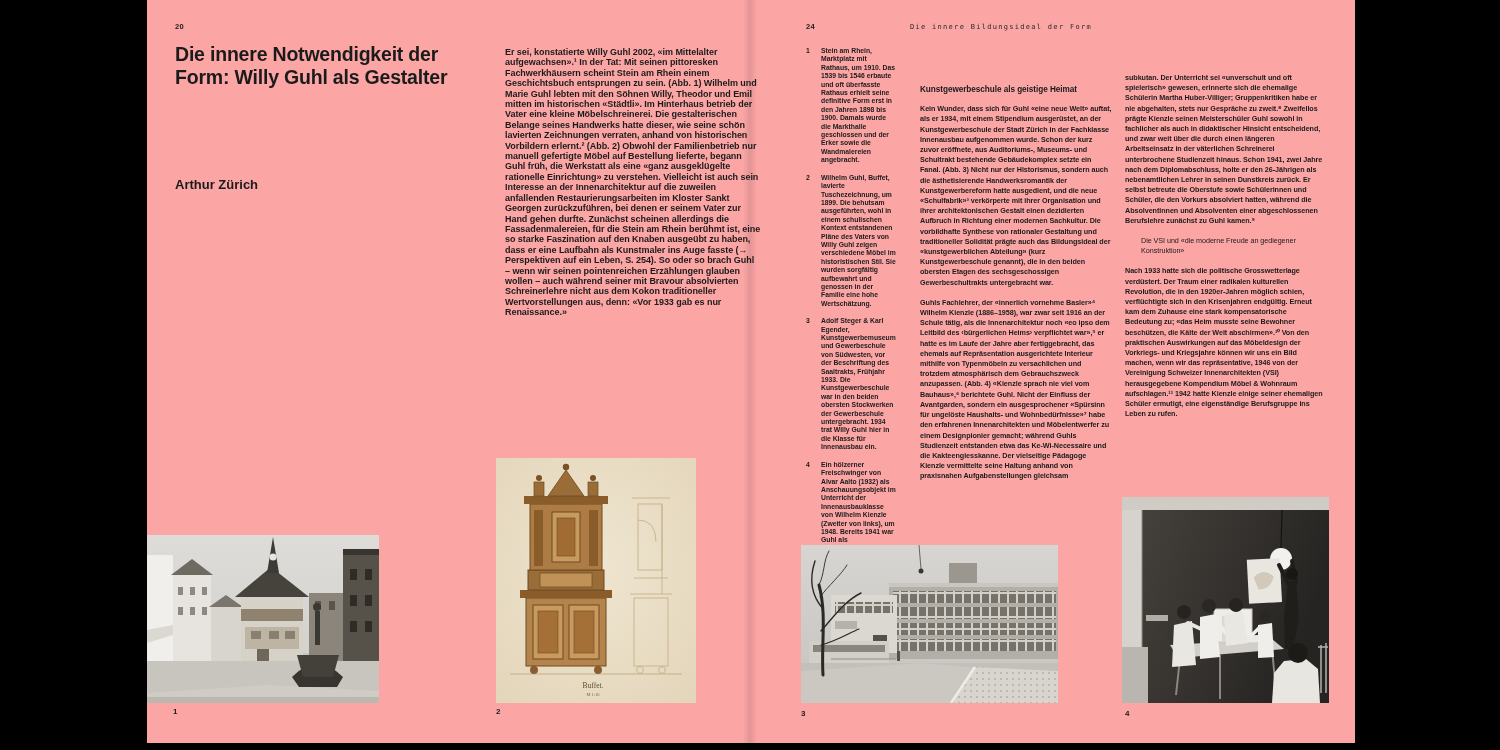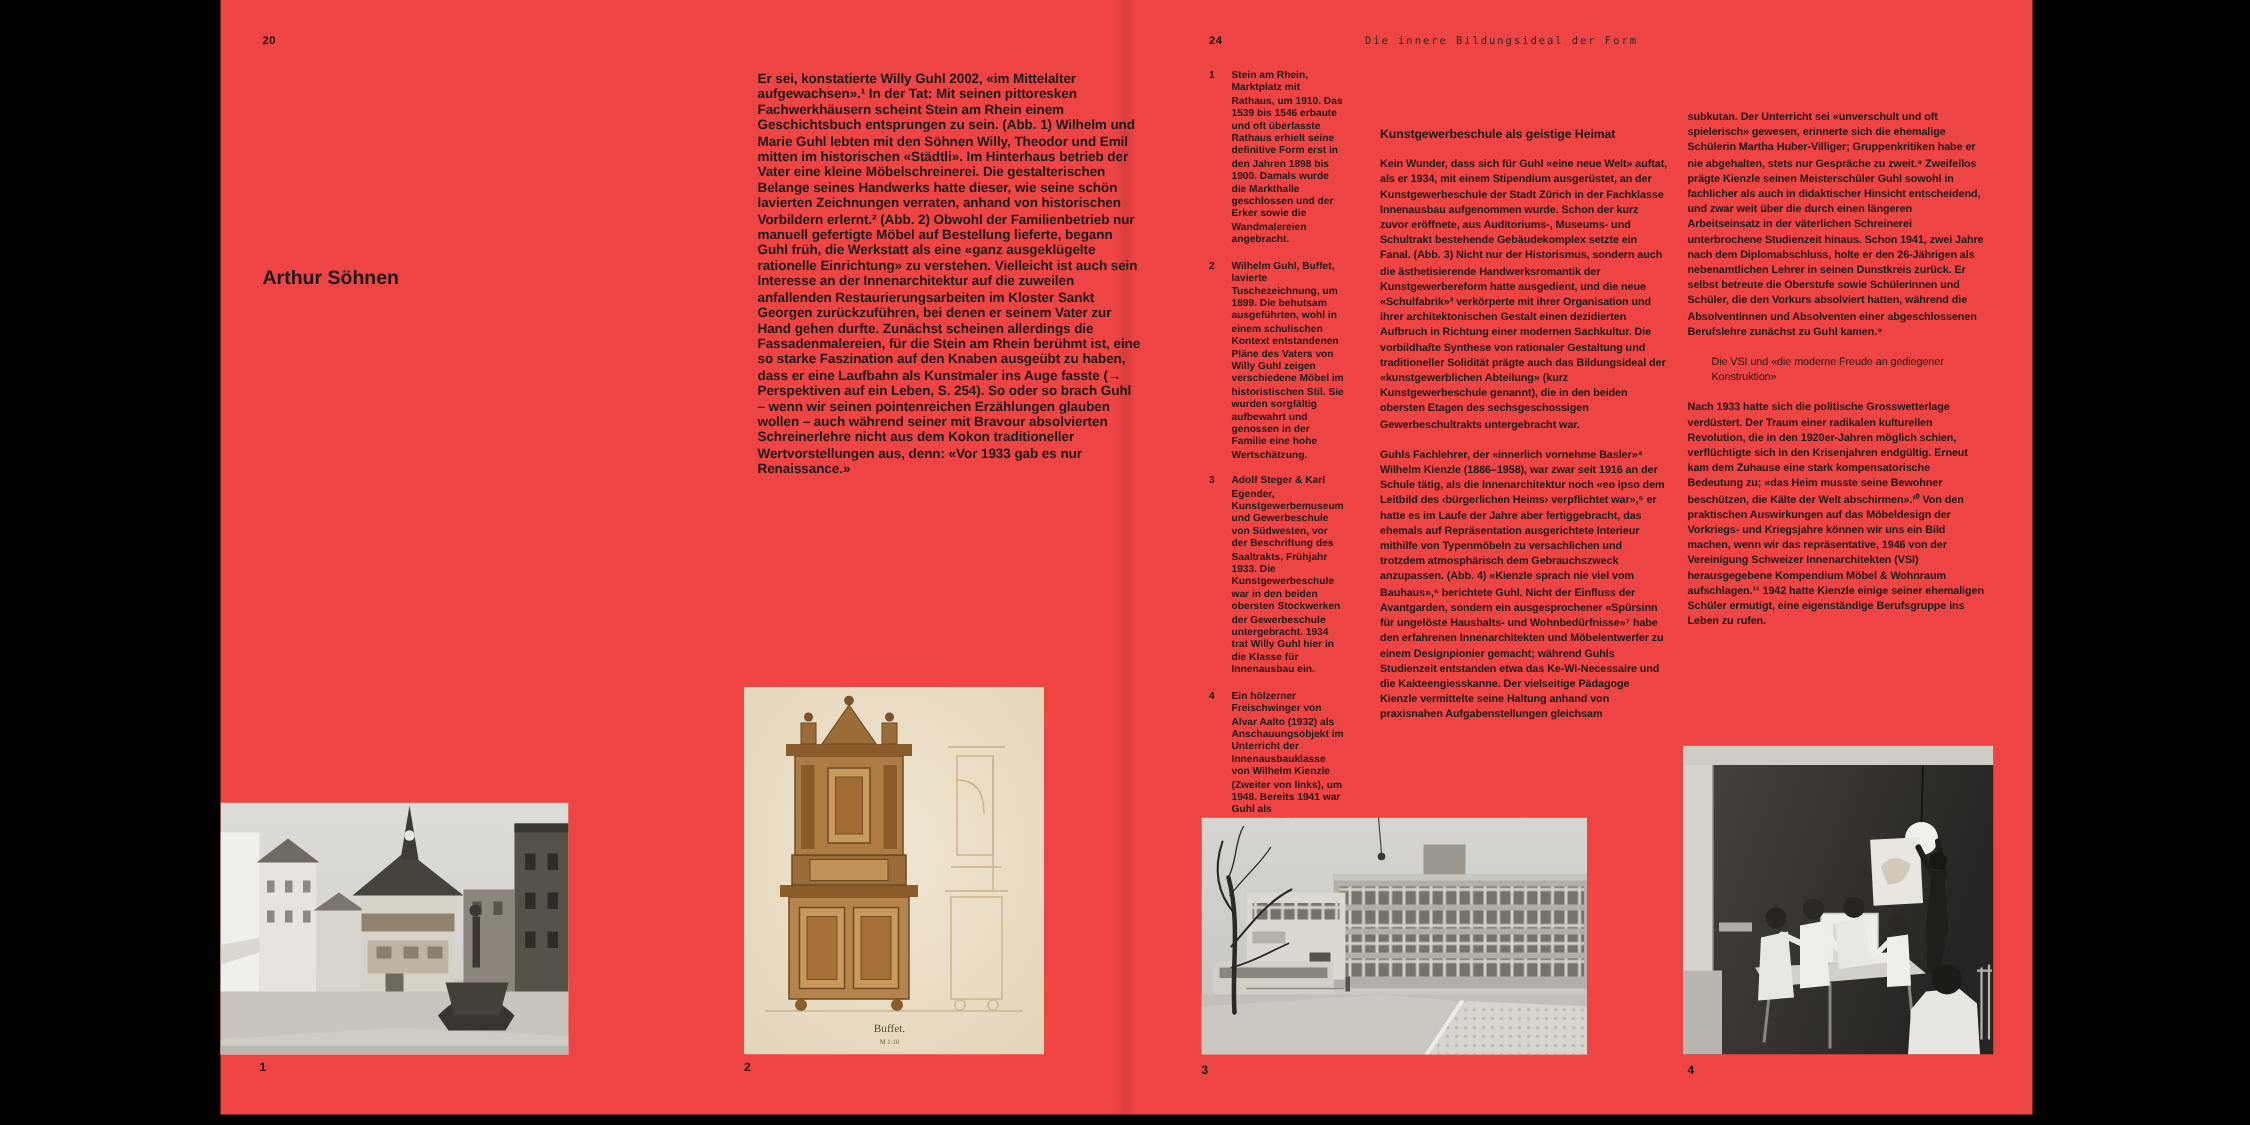--- a/index.html
+++ b/index.html
@@ -1,18 +1,18 @@
 <!DOCTYPE html>
 <html lang="de"><head>
 <meta charset="utf-8">
 <style>
   html,body{margin:0;padding:0;background:#000;}
   .stage{position:relative;width:1500px;height:750px;background:#000;overflow:hidden;
          font-family:"Liberation Sans",sans-serif;color:#1b1b1b;}
-  .spread{position:absolute;left:147px;top:0;width:1208px;height:743px;background:#ef4444;}
+  .spread{position:absolute;left:147px;top:0;width:1208px;height:743px;background:#fca5a5;}
   .gutter{position:absolute;left:596px;top:0;width:14px;height:743px;
           background:linear-gradient(90deg,rgba(0,0,0,0) 0%,rgba(0,0,0,0.10) 50%,rgba(0,0,0,0) 100%);}
   .abs{position:absolute;}
   .pagenum{font-size:7.5px;font-weight:700;letter-spacing:.3px;}
   .title{font-size:19.5px;line-height:23px;font-weight:700;letter-spacing:-0.2px;}
   .author{font-size:13px;font-weight:700;}
   .lede{font-size:9px;line-height:10.4px;font-weight:600;text-align:left;letter-spacing:-0.05px;}
   .runhead{font-family:"DejaVu Sans Mono",monospace;font-size:7px;letter-spacing:1.3px;color:#2a2a2a;}
   .fncol{font-size:6.8px;line-height:8.4px;font-weight:600;}
   .fn{position:relative;padding-left:15px;margin-bottom:9px;}
@@ -27,22 +27,23 @@
 </style>
 </head>
 <body>
 
 <div class="stage">
   <div class="spread">
     <div class="gutter"></div>
 
     <div class="abs pagenum" style="left:28px;top:22px;">20</div>
 
-
-    <div class="abs author" style="left:28px;top:177px;">Arthur Söhnen</div>
+    <div class="abs title" style="left:28px;top:43px;width:312px;">Die innere Notwendigkeit der Form: Willy Guhl als Gestalter</div>
+
+    <div class="abs author" style="left:28px;top:177px;">Arthur Zürich</div>
 
     <div class="abs lede" style="left:358px;top:47px;width:256px;">
       <p class="para">Er sei, konstatierte Willy Guhl 2002, «im Mittelalter aufgewachsen».¹ In der Tat: Mit seinen pittoresken Fachwerkhäusern scheint Stein am Rhein einem Geschichtsbuch entsprungen zu sein. (Abb. 1) Wilhelm und Marie Guhl lebten mit den Söhnen Willy, Theodor und Emil mitten im historischen «Städtli». Im Hinterhaus betrieb der Vater eine kleine Möbelschreinerei. Die gestalterischen Belange seines Handwerks hatte dieser, wie seine schön lavierten Zeichnungen verraten, anhand von historischen Vorbildern erlernt.² (Abb. 2) Obwohl der Familienbetrieb nur manuell gefertigte Möbel auf Bestellung lieferte, begann Guhl früh, die Werkstatt als eine «ganz ausgeklügelte rationelle Einrichtung» zu verstehen. Vielleicht ist auch sein Interesse an der Innenarchitektur auf die zuweilen anfallenden Restaurierungsarbeiten im Kloster Sankt Georgen zurückzuführen, bei denen er seinem Vater zur Hand gehen durfte. Zunächst scheinen allerdings die Fassadenmalereien, für die Stein am Rhein berühmt ist, eine so starke Faszination auf den Knaben ausgeübt zu haben, dass er eine Laufbahn als Kunstmaler ins Auge fasste (→ Perspektiven auf ein Leben, S. 254). So oder so brach Guhl – wenn wir seinen pointenreichen Erzählungen glauben wollen – auch während seiner mit Bravour absolvierten Schreinerlehre nicht aus dem Kokon traditioneller Wertvorstellungen aus, denn: «Vor 1933 gab es nur Renaissance.»</p>
     </div>
 
     <div class="fig" style="left:0px;top:535px;">
       <svg width="232" height="168" viewBox="0 0 232 168">
         <defs>
           <linearGradient id="sky1" x1="0" y1="0" x2="0" y2="1">
             <stop offset="0" stop-color="#dddcd8"></stop>

